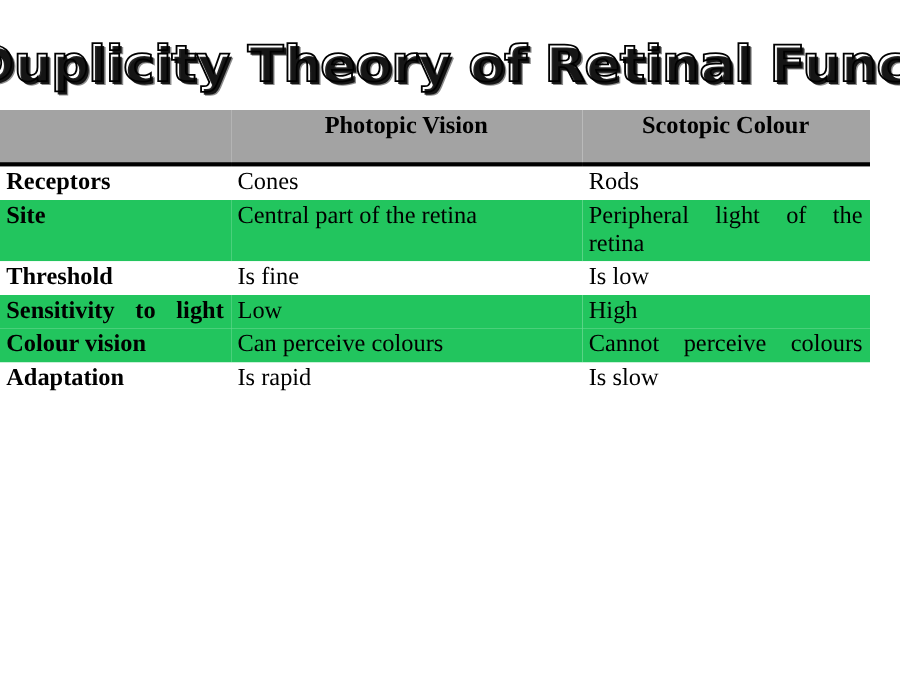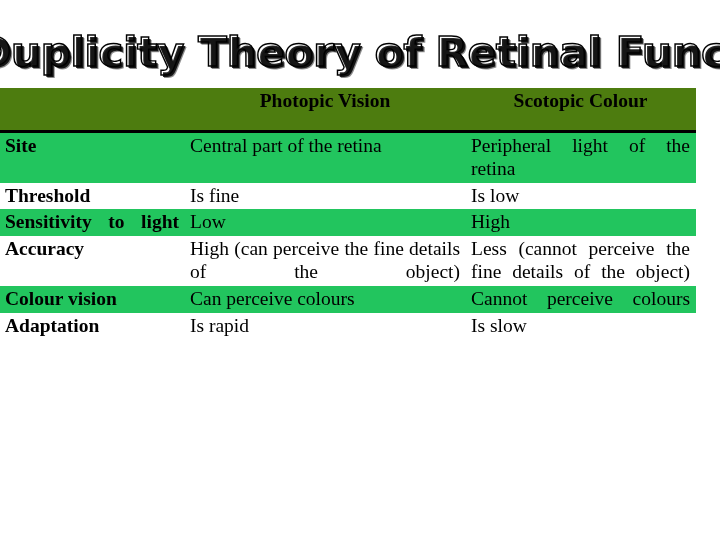--- a/index.html
+++ b/index.html
@@ -73,21 +73,21 @@
 
   #vision-table th,
   #vision-table td {
     vertical-align: top;
     padding: 2px 6px 2px 5px;
     border: 0;
     line-height: 1.17;
   }
 
   thead th {
-    background: #4d7c0f;
+    background: #a3a3a3;
     font-weight: bold;
     text-align: center;
     height: 38px;
     padding-top: 7px;
     font-size: 19.5px;
   }
   thead th.c1head { text-align: left; }
   tr.head-row { border-bottom: 3px solid #000000; }
 
   tbody tr.band td { background: #22c55e; }
@@ -129,44 +129,44 @@
   </colgroup>
   <thead>
     <tr class="head-row">
       <th class="c1head"></th>
       <th>Photopic Vision</th>
       <th>Scotopic Colour</th>
     </tr>
   </thead>
   <tbody>
 
+    <tr class="plain">
+      <td class="label">Receptors</td>
+      <td class="val">Cones</td>
+      <td class="val">Rods</td>
+    </tr>
 
     <tr class="band">
       <td class="label">Site</td>
       <td class="val">Central part of the retina</td>
       <td class="val justify-full">Peripheral light of the retina</td>
     </tr>
 
     <tr class="plain">
       <td class="label">Threshold</td>
       <td class="val">Is fine</td>
       <td class="val">Is low</td>
     </tr>
 
     <tr class="band">
       <td class="label justify-full">Sensitivity to light</td>
       <td class="val">Low</td>
       <td class="val">High</td>
     </tr>
 
-    <tr class="plain">
-      <td class="label">Accuracy</td>
-      <td class="val justify-full">High (can perceive the fine details of the object)</td>
-      <td class="val justify-full">Less (cannot perceive the fine details of the object)</td>
-    </tr>
 
     <tr class="band">
       <td class="label">Colour vision</td>
       <td class="val">Can perceive colours</td>
       <td class="val justify-full">Cannot perceive colours</td>
     </tr>
 
     <tr class="plain last-row">
       <td class="label">Adaptation</td>
       <td class="val">Is rapid</td>

